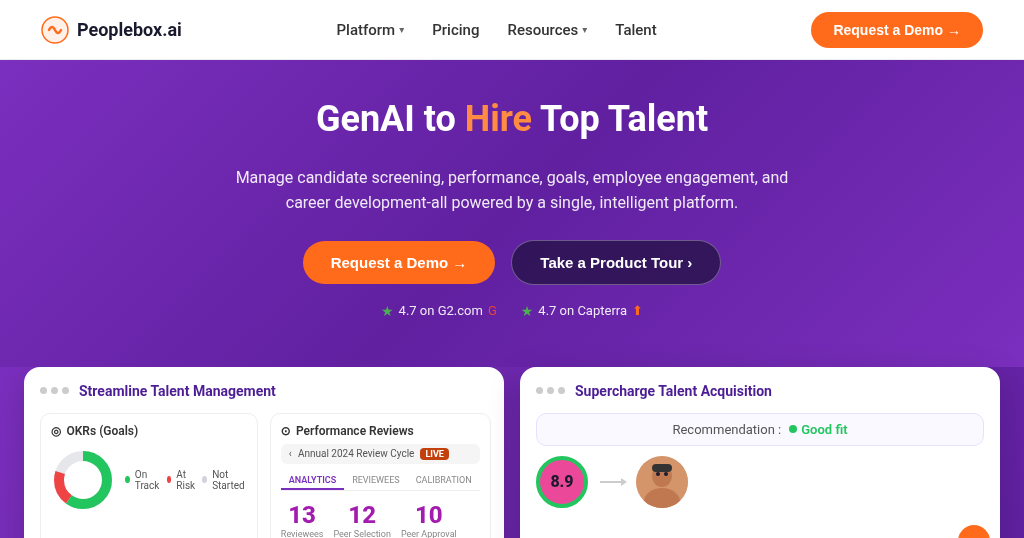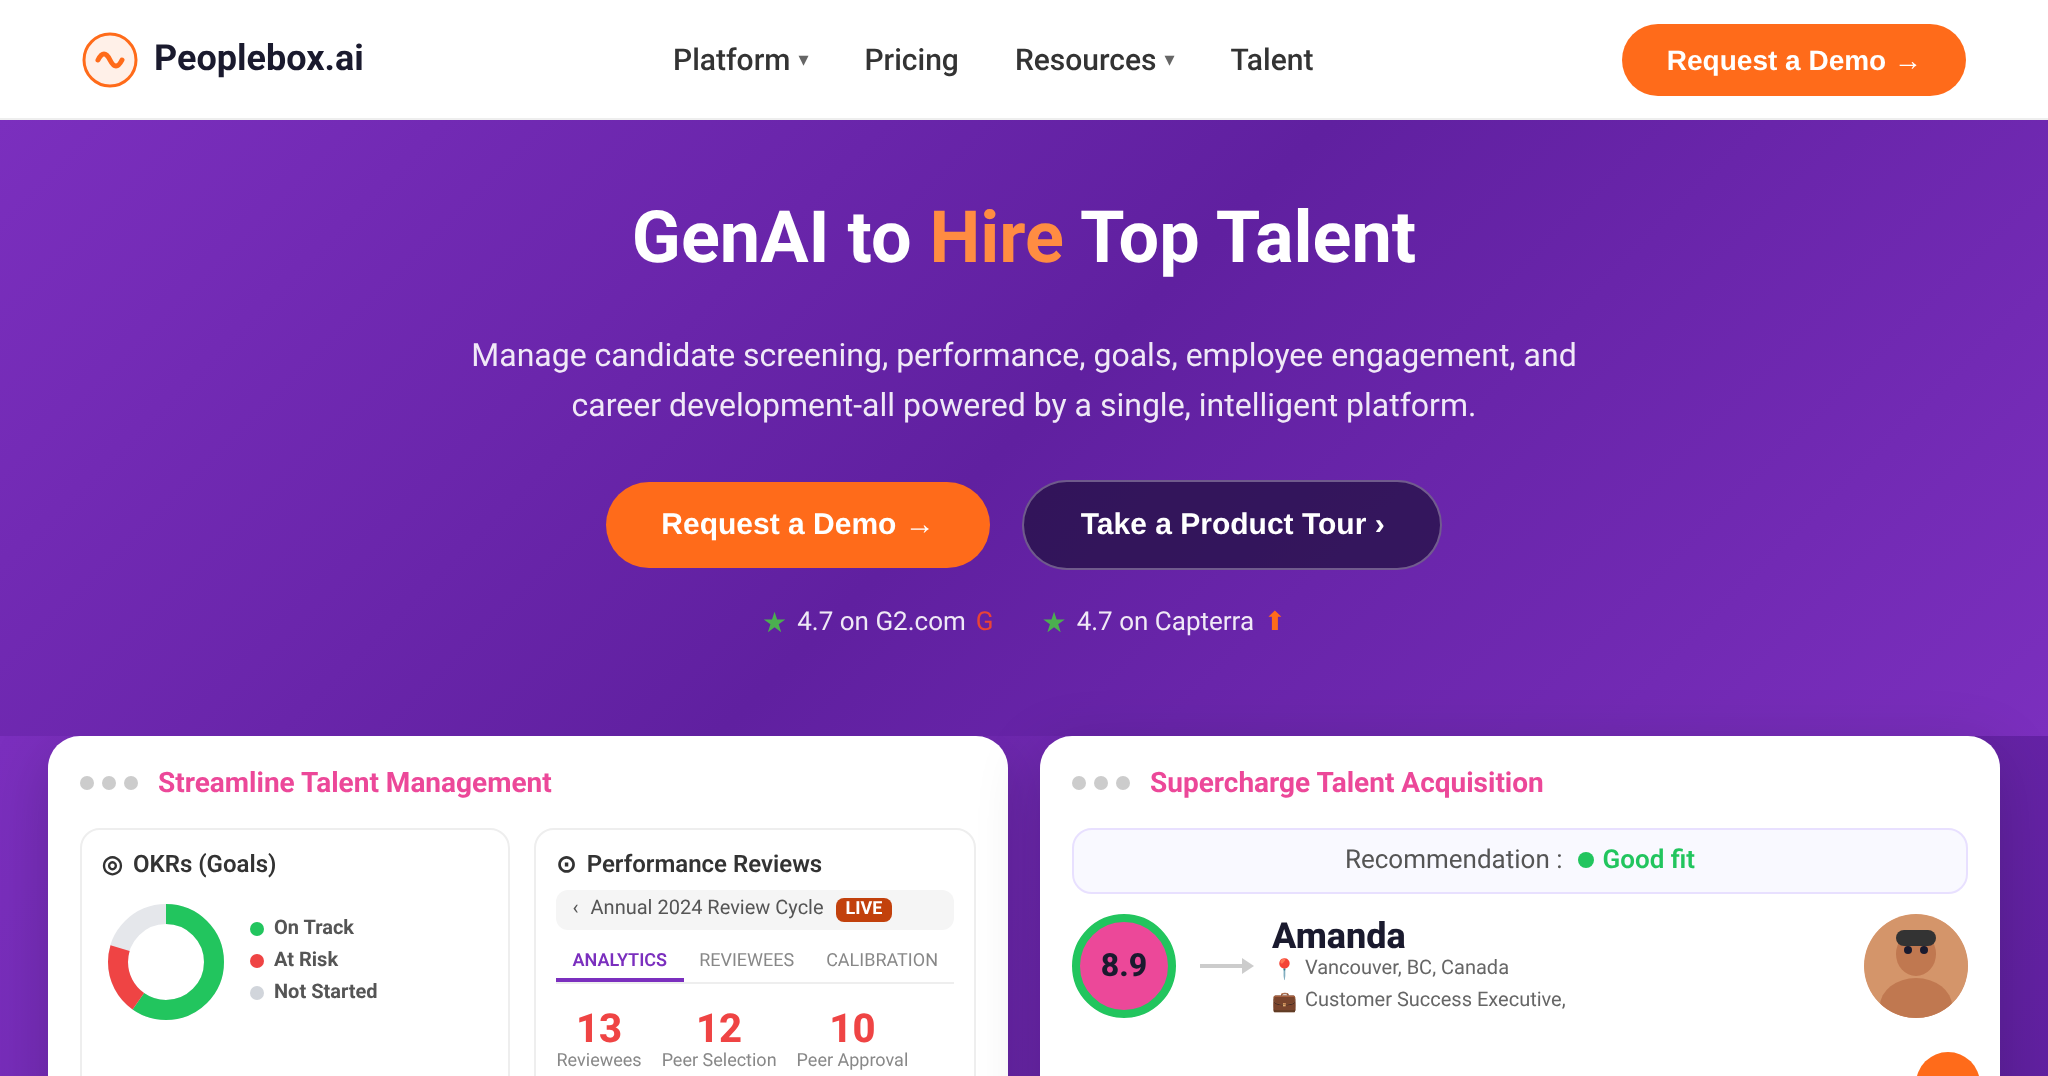--- a/index.html
+++ b/index.html
@@ -165,21 +165,21 @@
     }
     .dot {
       width: 7px;
       height: 7px;
       border-radius: 50%;
       background: #ccc;
     }
     .card-title {
       font-size: 14px;
       font-weight: 700;
-      color: #ec4899;
+      color: #4c1d95;
     }
     .card-body {
       display: flex;
       gap: 12px;
     }
 
     
     .okr-panel {
       flex: 1;
       border: 1px solid #eee;
@@ -202,23 +202,21 @@
     }
     .donut {
       position: relative;
       width: 64px;
       height: 64px;
     }
     .legend {
       font-size: 10px;
       color: #555;
       display: flex;
-      flex-direction: column;
       gap: 5px;
-      font-weight: bold;
     }
     .legend-item {
       display: flex;
       align-items: center;
       gap: 5px;
     }
     .legend-dot {
       width: 7px;
       height: 7px;
       border-radius: 50%;
@@ -277,23 +275,23 @@
       font-weight: 600;
     }
     .stats-row {
       display: flex;
       gap: 10px;
     }
     .stat-box {
       text-align: center;
     }
     .stat-num {
-      font-size: 20px;
+      font-size: 24px;
       font-weight: 800;
-      color: #ef4444;
+      color: #a21caf;
     }
     .stat-label {
       font-size: 9px;
       color: #888;
       line-height: 1.3;
     }
 
     
     .ta-card-body {
       display: flex;
@@ -534,33 +532,20 @@
           <span>Good fit</span>
         </span>
       </div>
       <div class="candidate-row">
         <div class="score-circle">
           <span>8.9</span>
         </div>
         <div style="width:24px;height:2px;background:#ccc;position:relative">
           <div style="position:absolute;right:-3px;top:-3px;width:0;height:0;border-left:6px solid #ccc;border-top:4px solid transparent;border-bottom:4px solid transparent"></div>
         </div>
-        <div class="candidate-info">
-          <div class="candidate-name">Amanda</div>
-          <div class="candidate-details">
-            <div class="detail-item">
-              <span>📍</span>
-              <span>Vancouver, BC, Canada</span>
-            </div>
-            <div class="detail-item">
-              <span>💼</span>
-              <span>Customer Success Executive,</span>
-            </div>
-          </div>
-        </div>
         <div class="candidate-avatar">
           <svg width="52" height="52" viewBox="0 0 52 52">
             <rect width="52" height="52" fill="#D4956A" rx="26"></rect>
             <ellipse cx="26" cy="20" rx="10" ry="11" fill="#C07850"></ellipse>
             <ellipse cx="26" cy="46" rx="18" ry="14" fill="#C07850"></ellipse>
             <circle cx="22" cy="18" r="2" fill="#1a1a2e"></circle>
             <circle cx="30" cy="18" r="2" fill="#1a1a2e"></circle>
             <rect x="16" y="8" width="20" height="8" rx="4" fill="#333"></rect>
           </svg>
         </div>

